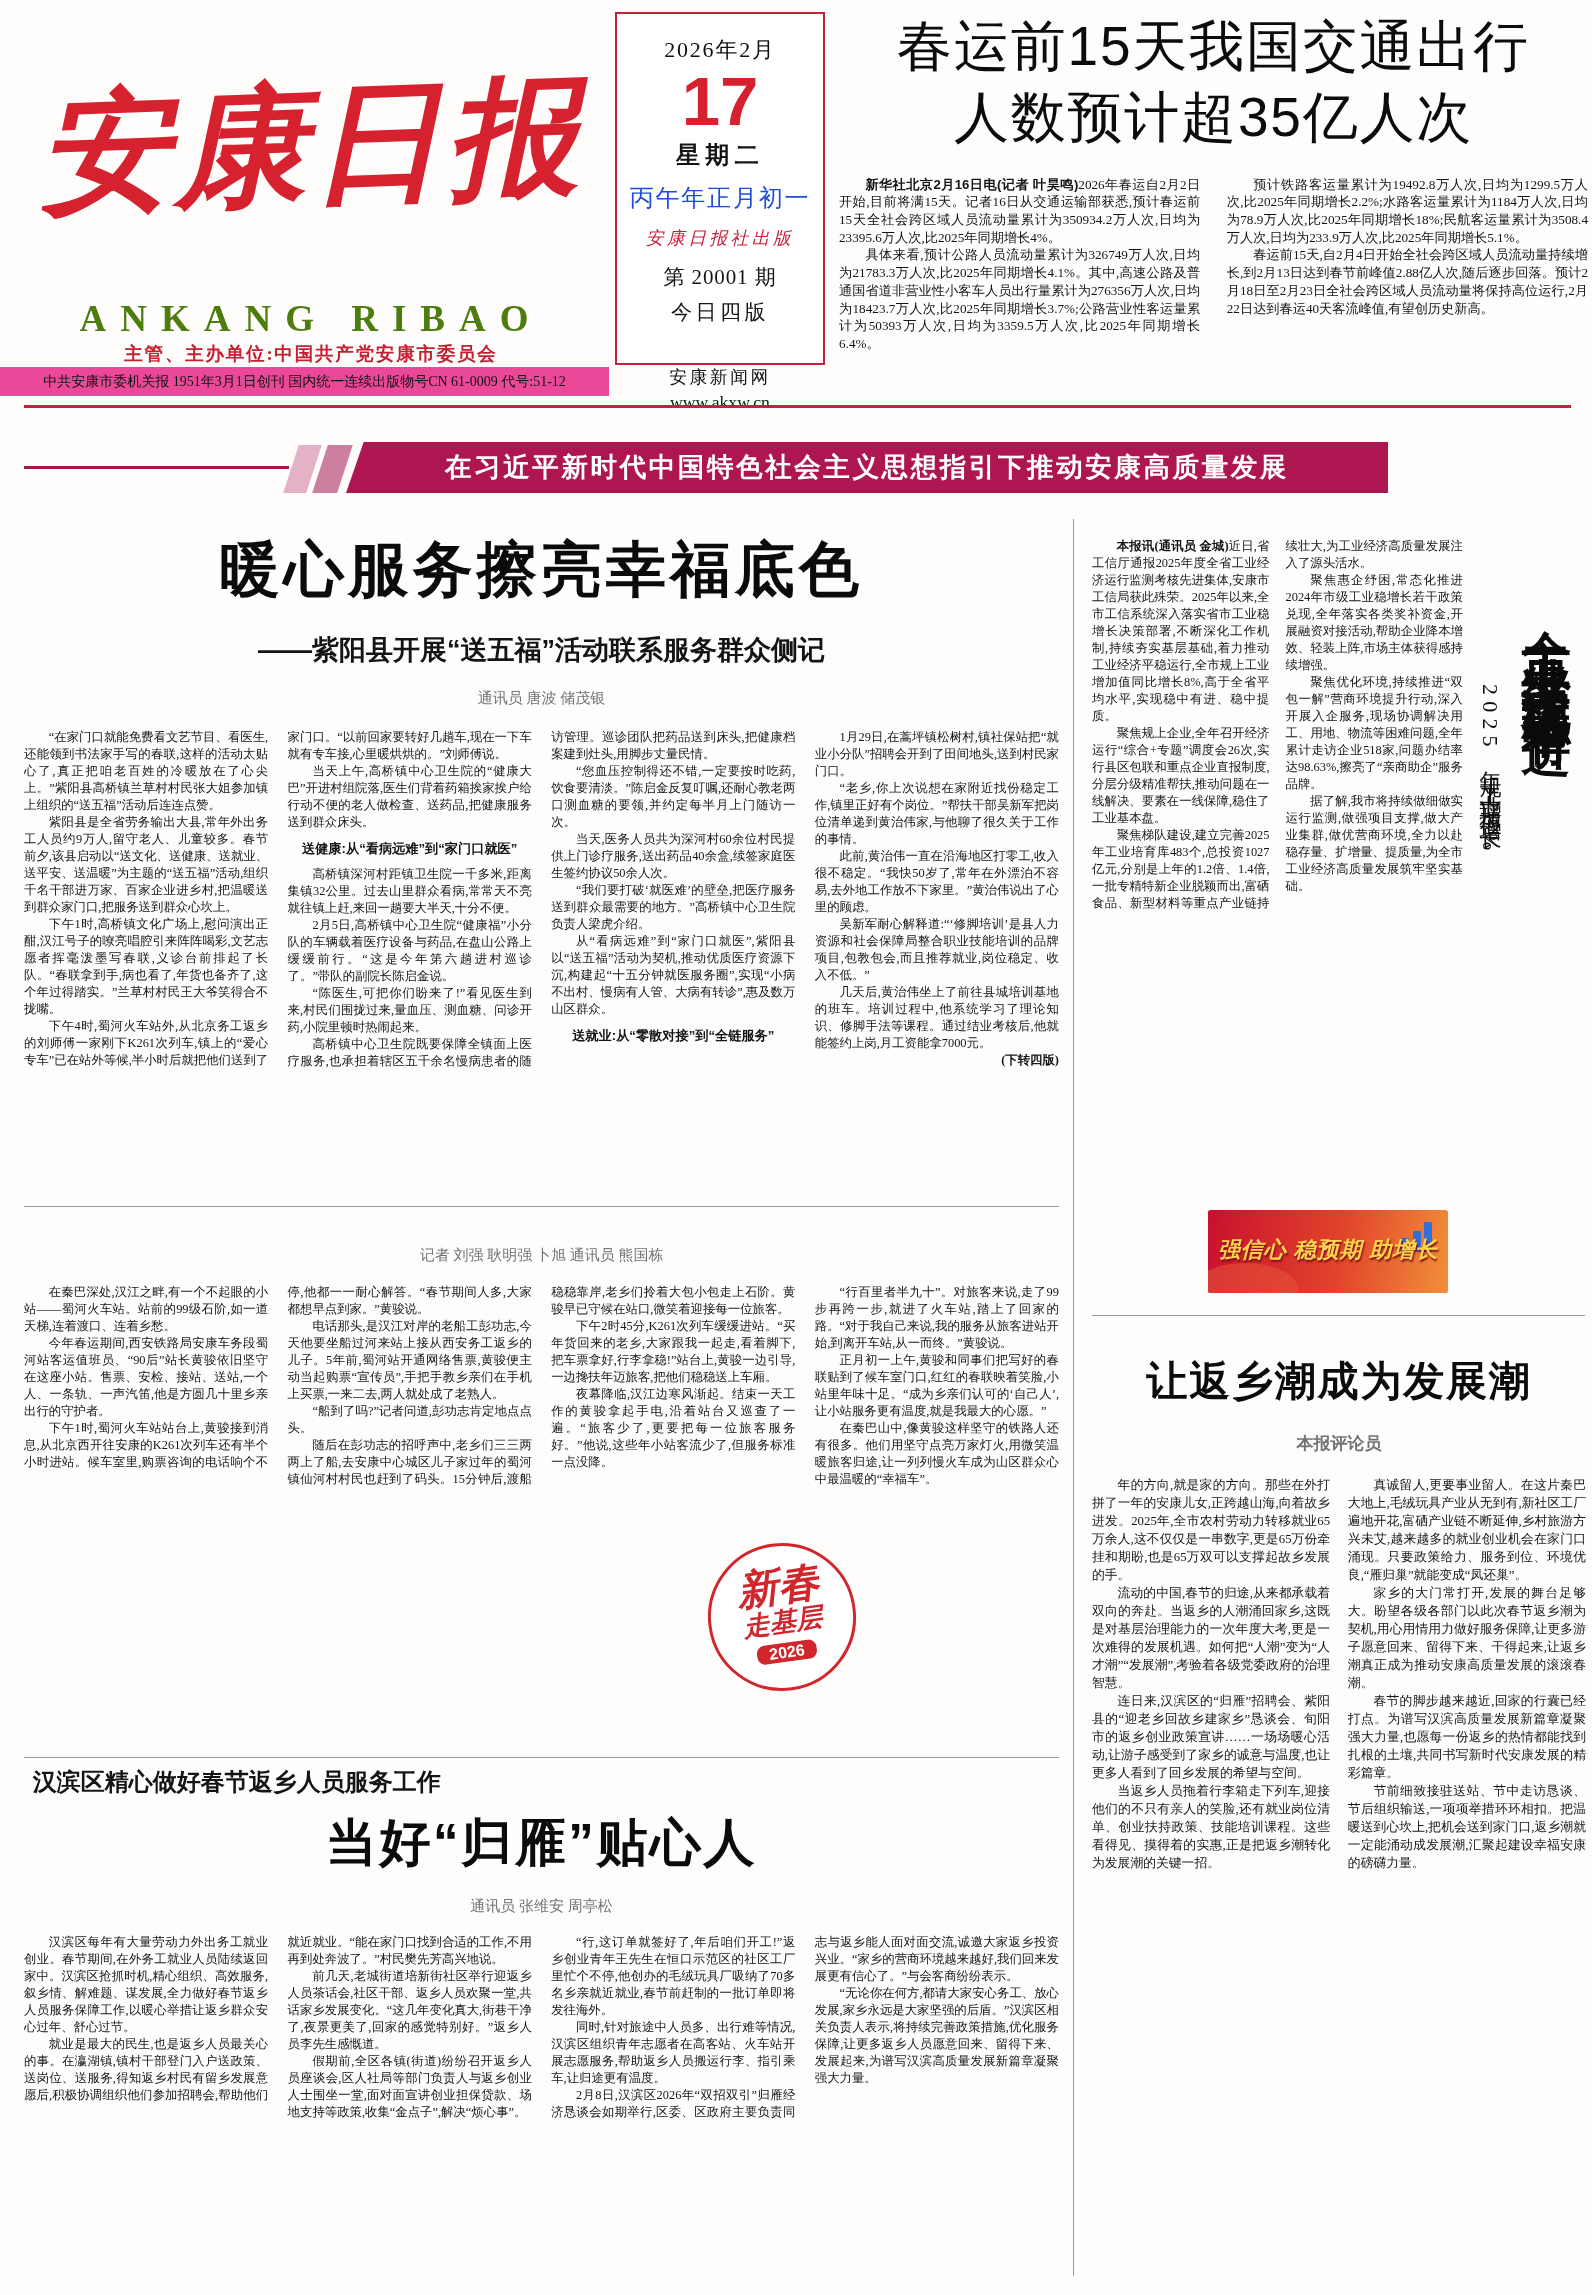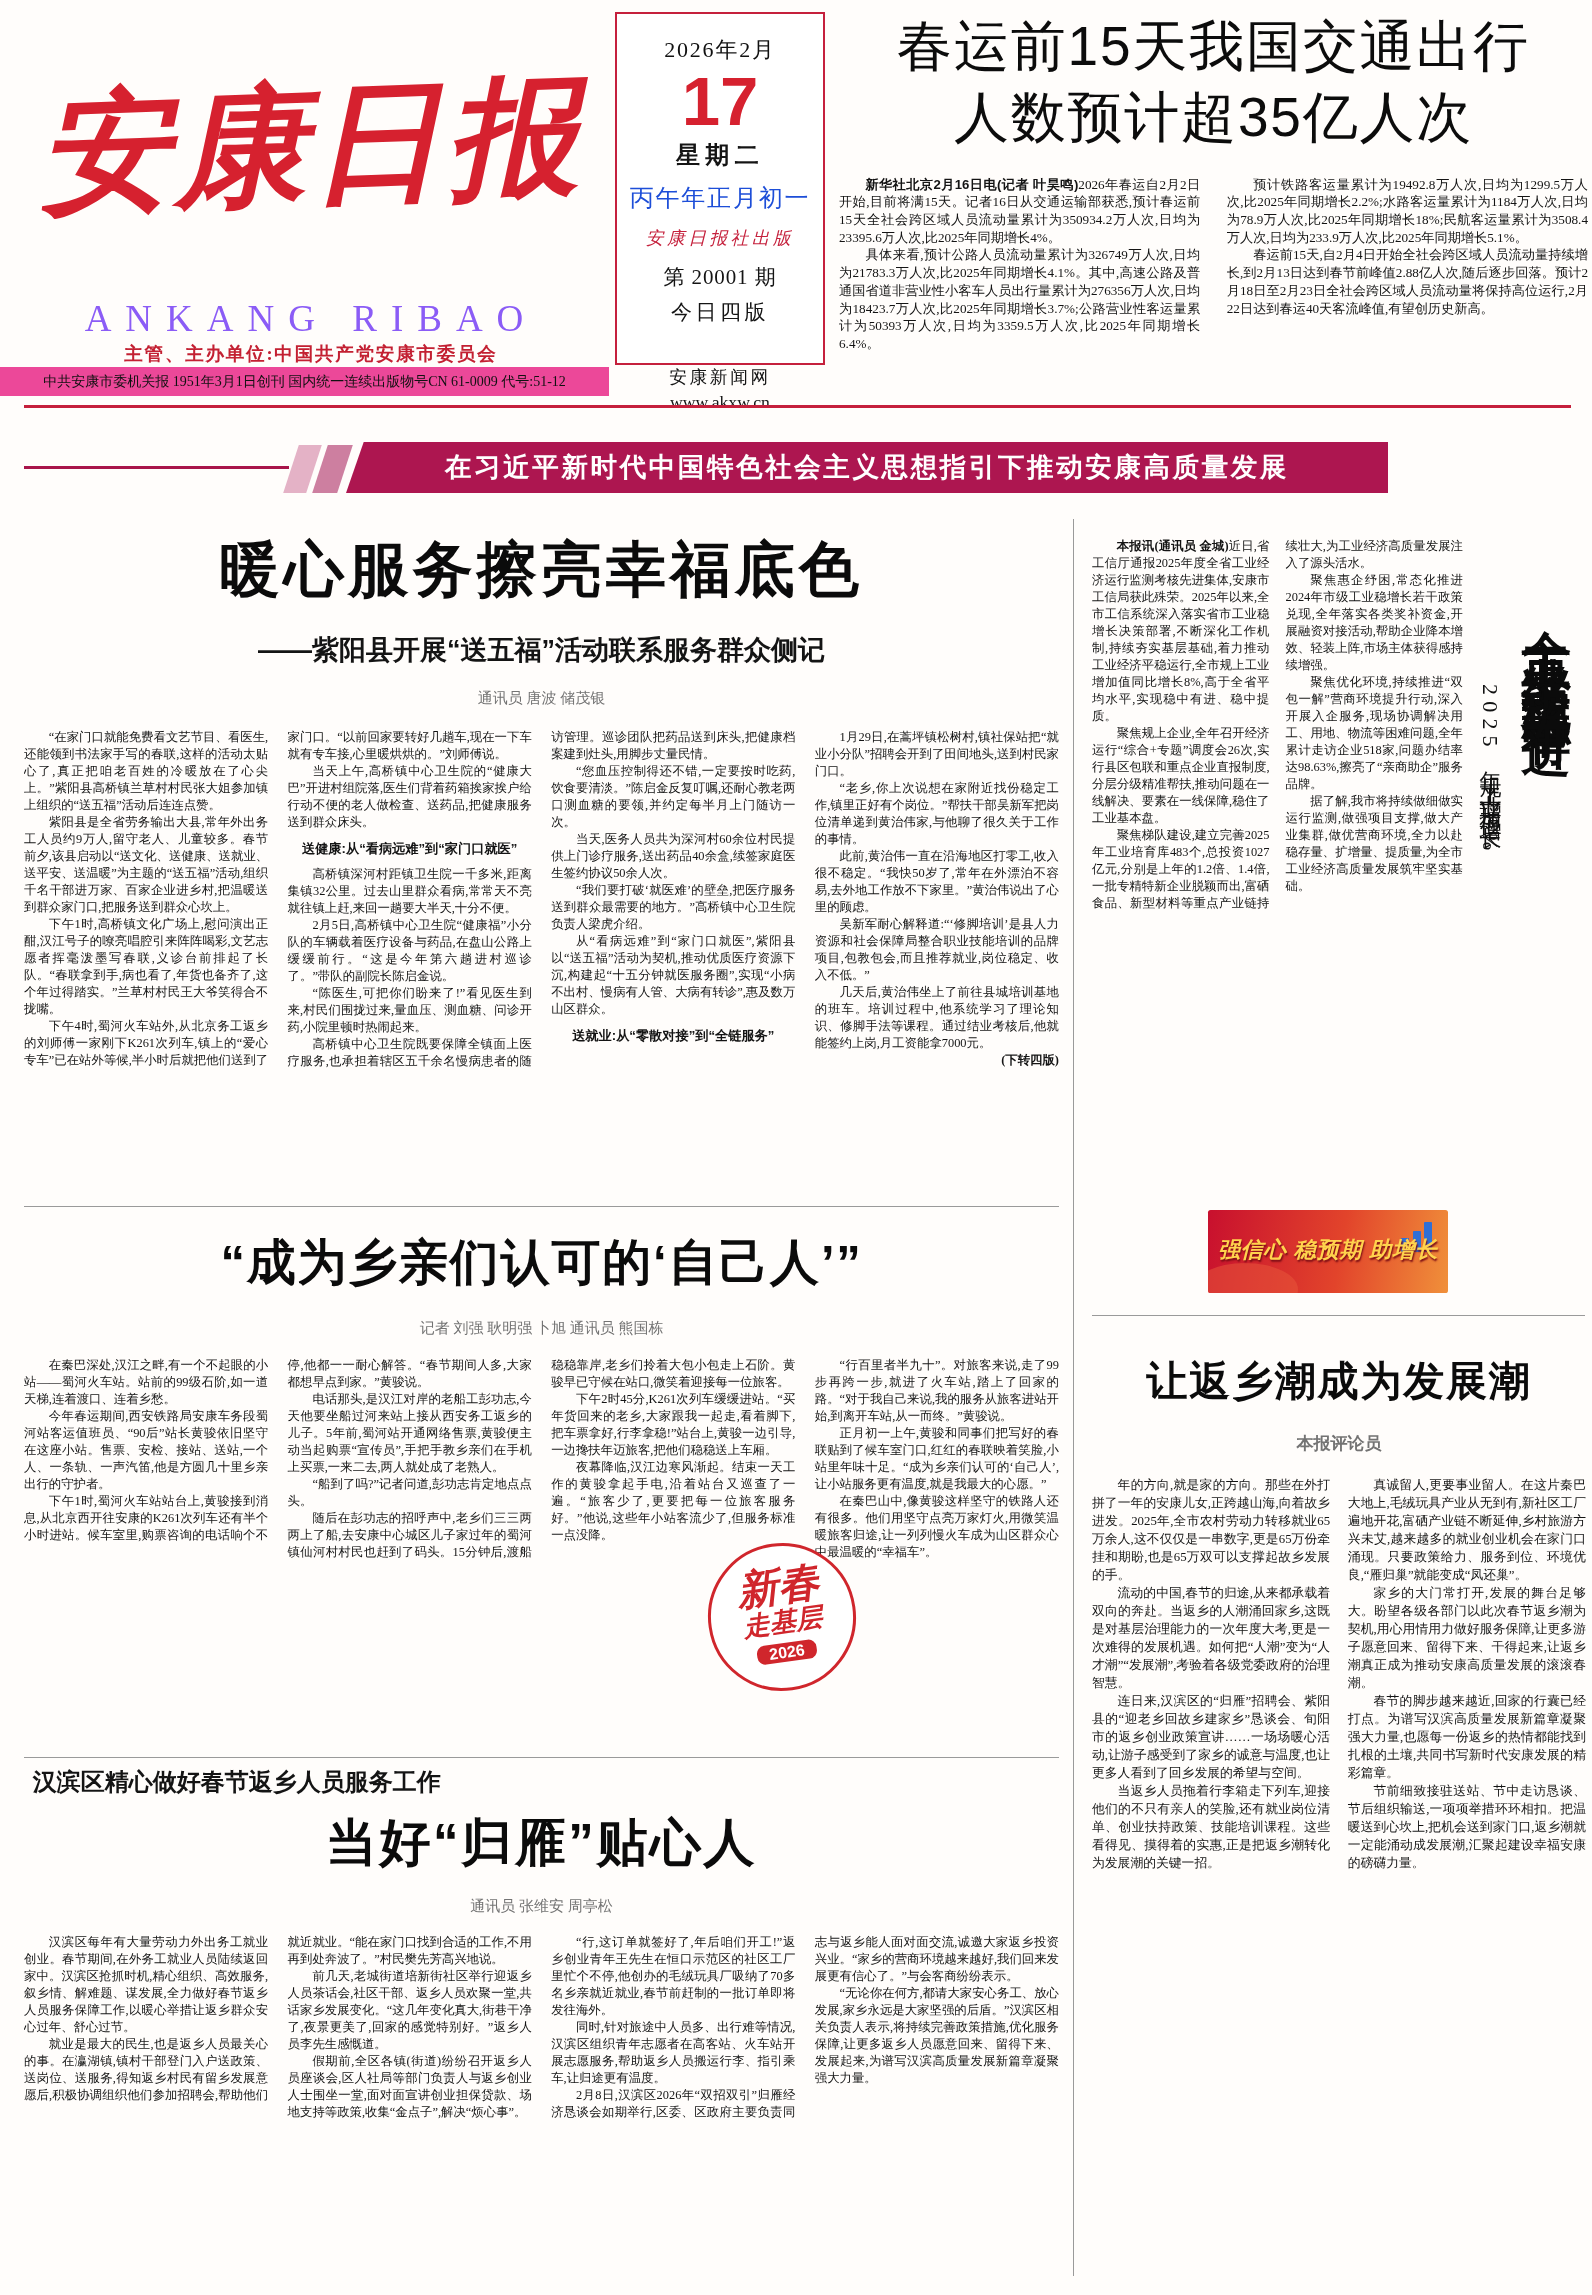--- a/index.html
+++ b/index.html
@@ -4,22 +4,22 @@
 <style>
   * { margin:0; padding:0; box-sizing:border-box; }
   html,body { width:1593px; height:2295px; background:#fffdfb; font-family:"Liberation Serif", serif; color:#141414; }
   .abs { position:absolute; }
   #page { position:relative; width:1593px; height:2295px; overflow:hidden; background:#fffdfb; }
 
   
   #masthead-title { left:19.4px; top:5.3px; width:583px; height:291px; line-height:278px;
     font-size:131px; font-weight:bold; font-style:italic; color:#d6212f; text-align:center;
     letter-spacing:5.3px; transform:rotate(-2deg); font-family:"DejaVu Serif", serif; }
-  #masthead-pinyin { left:26.5px; top:297px; width:569px; text-align:center; color:#8b5cf6;
-    font-size:37px; font-weight:normal; letter-spacing:14px; font-family:"Liberation Serif", serif; }
+  #masthead-pinyin { left:26.5px; top:297px; width:569px; text-align:center; color:#4d7c0f;
+    font-size:37px; font-weight:bold; letter-spacing:14px; font-family:"Liberation Serif", serif; }
   #masthead-sponsor { left:26.5px; top:341px; width:569px; text-align:center; color:#c32032;
     font-size:18.5px; font-weight:bold; letter-spacing:1.8px; }
   #masthead-strip { left:0; top:367px; width:609px; height:29px; background:#ec4899;
     line-height:29px; font-size:14px; color:#111; text-align:center; }
 
   
   #date-box { left:615px; top:12.4px; width:210px; height:353px; border:2.6px solid #c5203c;
     text-align:center; background:#fff; }
   .db-month { margin-top:21px; font-size:22px; color:#111; letter-spacing:1.8px; }
   .db-day { font-size:69px; line-height:74px; color:#d6212f; font-weight:bold; font-family:"Liberation Sans", sans-serif; }
@@ -189,21 +189,20 @@
       <p>此前,黄治伟一直在沿海地区打零工,收入很不稳定。“我快50岁了,常年在外漂泊不容易,去外地工作放不下家里。”黄治伟说出了心里的顾虑。</p>
       <p>吴新军耐心解释道:“‘修脚培训’是县人力资源和社会保障局整合职业技能培训的品牌项目,包教包会,而且推荐就业,岗位稳定、收入不低。”</p>
       <p>几天后,黄治伟坐上了前往县城培训基地的班车。培训过程中,他系统学习了理论知识、修脚手法等课程。通过结业考核后,他就能签约上岗,月工资能拿7000元。</p>
       <p class="cont">(下转四版)</p>
     </div>
   </div>
 
   <div class="abs hr" style="left:24px; top:1206px; width:1035px;"></div>
 
   <div class="abs" id="mid-story">
-    <div class="headline mid-headline">“成为乡亲们认可的‘自己人’”</div>
     <div class="byline mid-byline">记者 刘强 耿明强 卜旭 通讯员 熊国栋</div>
     <div class="cols mid-body">
       <p>在秦巴深处,汉江之畔,有一个不起眼的小站——蜀河火车站。站前的99级石阶,如一道天梯,连着渡口、连着乡愁。</p>
       <p>今年春运期间,西安铁路局安康车务段蜀河站客运值班员、“90后”站长黄骏依旧坚守在这座小站。售票、安检、接站、送站,一个人、一条轨、一声汽笛,他是方圆几十里乡亲出行的守护者。</p>
       <p>下午1时,蜀河火车站站台上,黄骏接到消息,从北京西开往安康的K261次列车还有半个小时进站。候车室里,购票咨询的电话响个不停,他都一一耐心解答。“春节期间人多,大家都想早点到家。”黄骏说。</p>
       <p>电话那头,是汉江对岸的老船工彭功志,今天他要坐船过河来站上接从西安务工返乡的儿子。5年前,蜀河站开通网络售票,黄骏便主动当起购票“宣传员”,手把手教乡亲们在手机上买票,一来二去,两人就处成了老熟人。</p>
       <p>“船到了吗?”记者问道,彭功志肯定地点点头。</p>
       <p>随后在彭功志的招呼声中,老乡们三三两两上了船,去安康中心城区儿子家过年的蜀河镇仙河村村民也赶到了码头。15分钟后,渡船稳稳靠岸,老乡们拎着大包小包走上石阶。黄骏早已守候在站口,微笑着迎接每一位旅客。</p>
       <p>下午2时45分,K261次列车缓缓进站。“买年货回来的老乡,大家跟我一起走,看着脚下,把车票拿好,行李拿稳!”站台上,黄骏一边引导,一边搀扶年迈旅客,把他们稳稳送上车厢。</p>
       <p>夜幕降临,汉江边寒风渐起。结束一天工作的黄骏拿起手电,沿着站台又巡查了一遍。“旅客少了,更要把每一位旅客服务好。”他说,这些年小站客流少了,但服务标准一点没降。</p>

